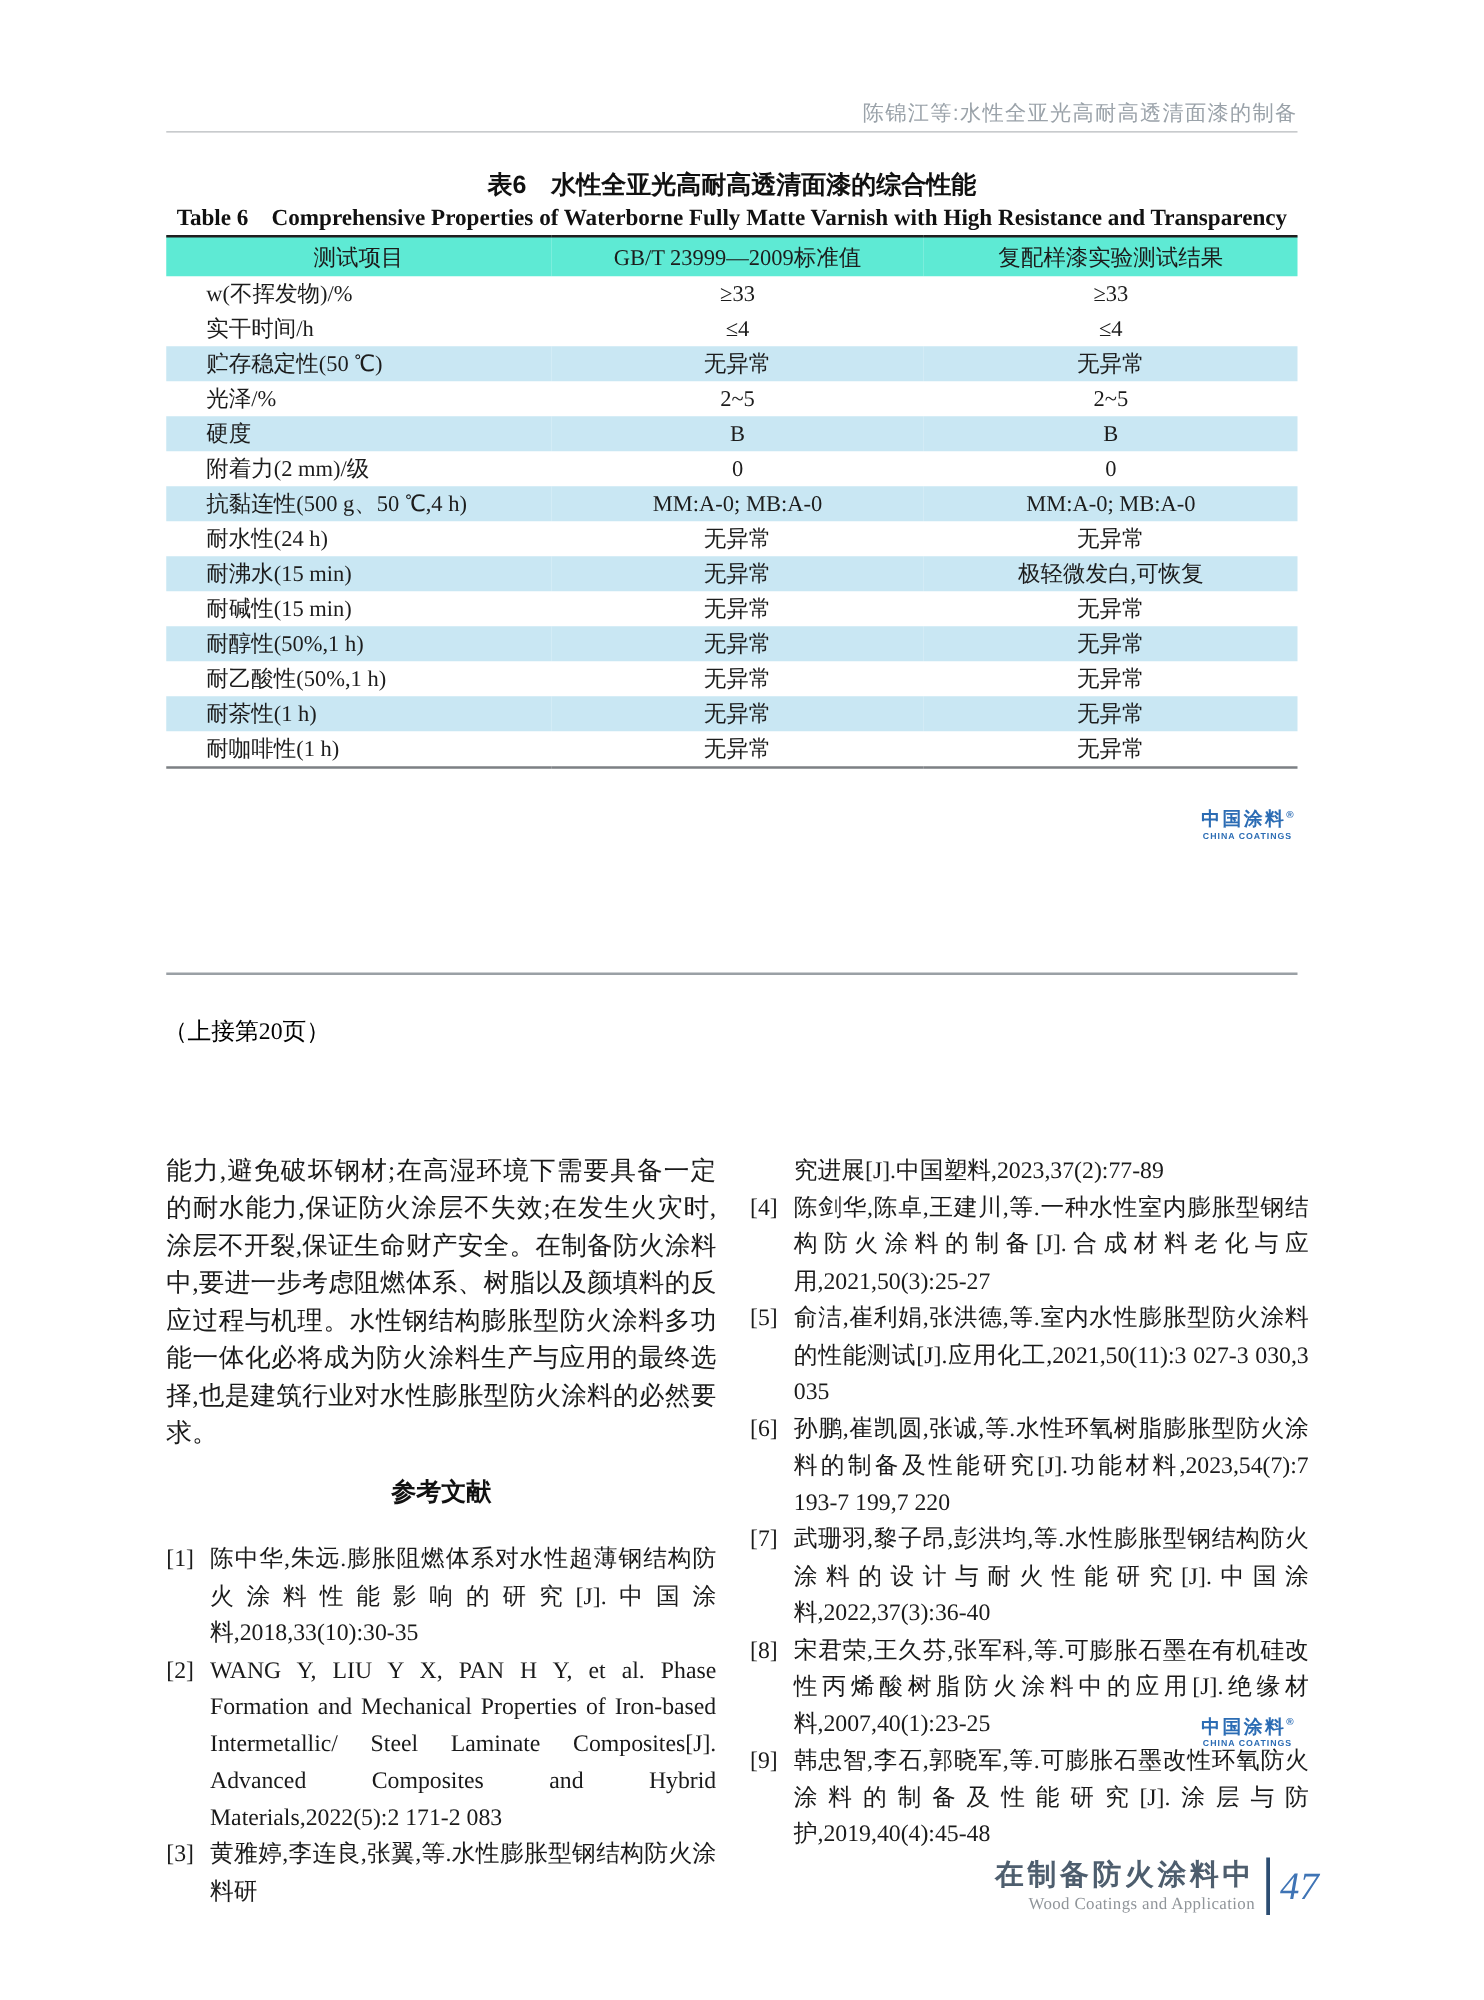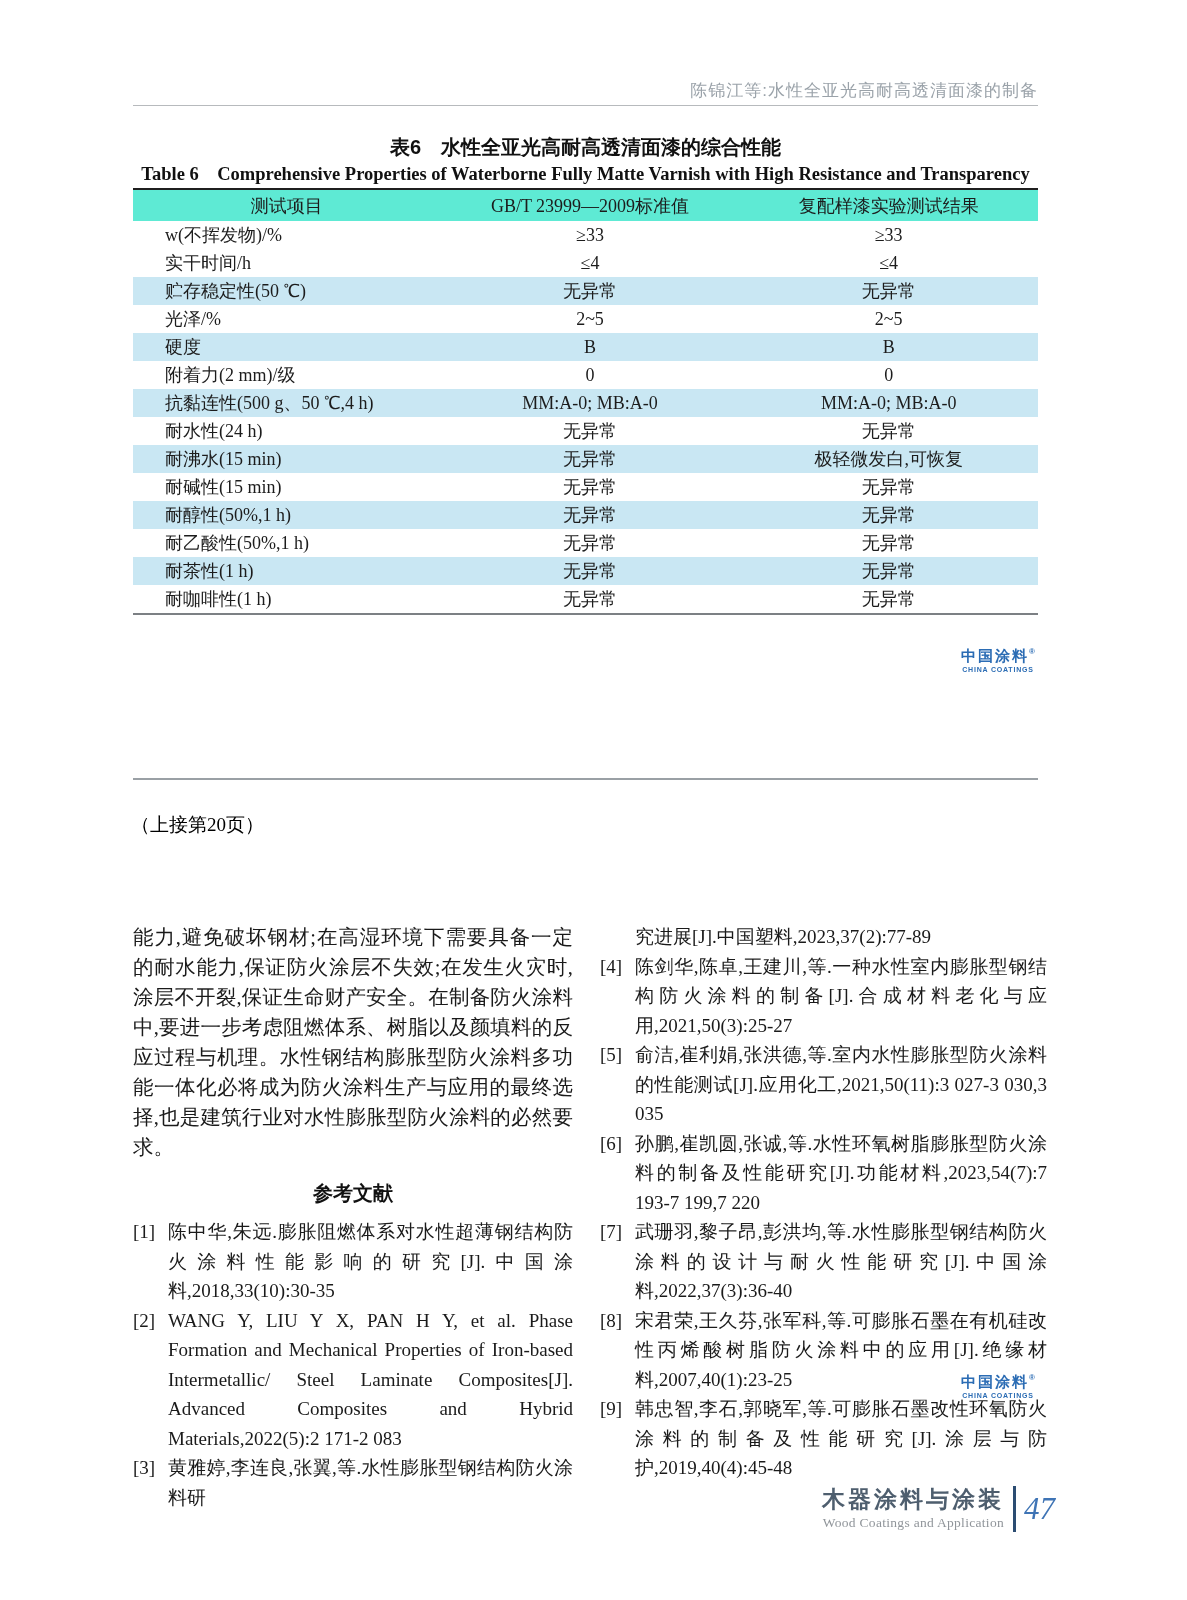--- a/index.html
+++ b/index.html
@@ -60,21 +60,21 @@
 
   
   .col-left  { position:absolute; top:922px; left:133px;  width:440px; }
   .col-right { position:absolute; top:922px; left:600px; width:447px; }
   .body-par {
     font-size:20.5px; line-height:30px; text-align:justify;
     margin:0; color:#1a1a1a;
   }
   .ref-heading {
     text-align:center; font-family:Liberation Serif, serif;
-    font-weight:bold; font-size:20px; margin:18px 0 10px 0; color:#111;
+    font-weight:bold; font-size:20px; margin:18px 0 26px 0; color:#111;
   }
   .ref-item {
     position:relative; padding-left:35px; font-size:19px; line-height:29.5px;
     text-align:justify; color:#1a1a1a;
   }
   .ref-no { position:absolute; left:0; top:0; }
   .ref-cont { padding-left:35px; font-size:19px; line-height:29.5px; color:#1a1a1a; }
 
   
   .footer {
@@ -223,20 +223,20 @@
       </div>
   </div>
 
   <div class="logo logo-2">
     <div class="logo-zh"><span>中国涂料</span><span class="logo-reg">®</span></div>
     <div class="logo-en">CHINA COATINGS</div>
   </div>
 
   <div class="footer">
     <div class="footer-names">
-      <div class="footer-zh">木器涂料与涂装</div>
+      <div class="footer-zh">在制备防火涂料中</div>
       <div class="footer-en">Wood Coatings and Application</div>
     </div>
     <div class="footer-bar"></div>
     <div class="footer-num">47</div>
   </div>
 
 </div>
 
 </body></html>

